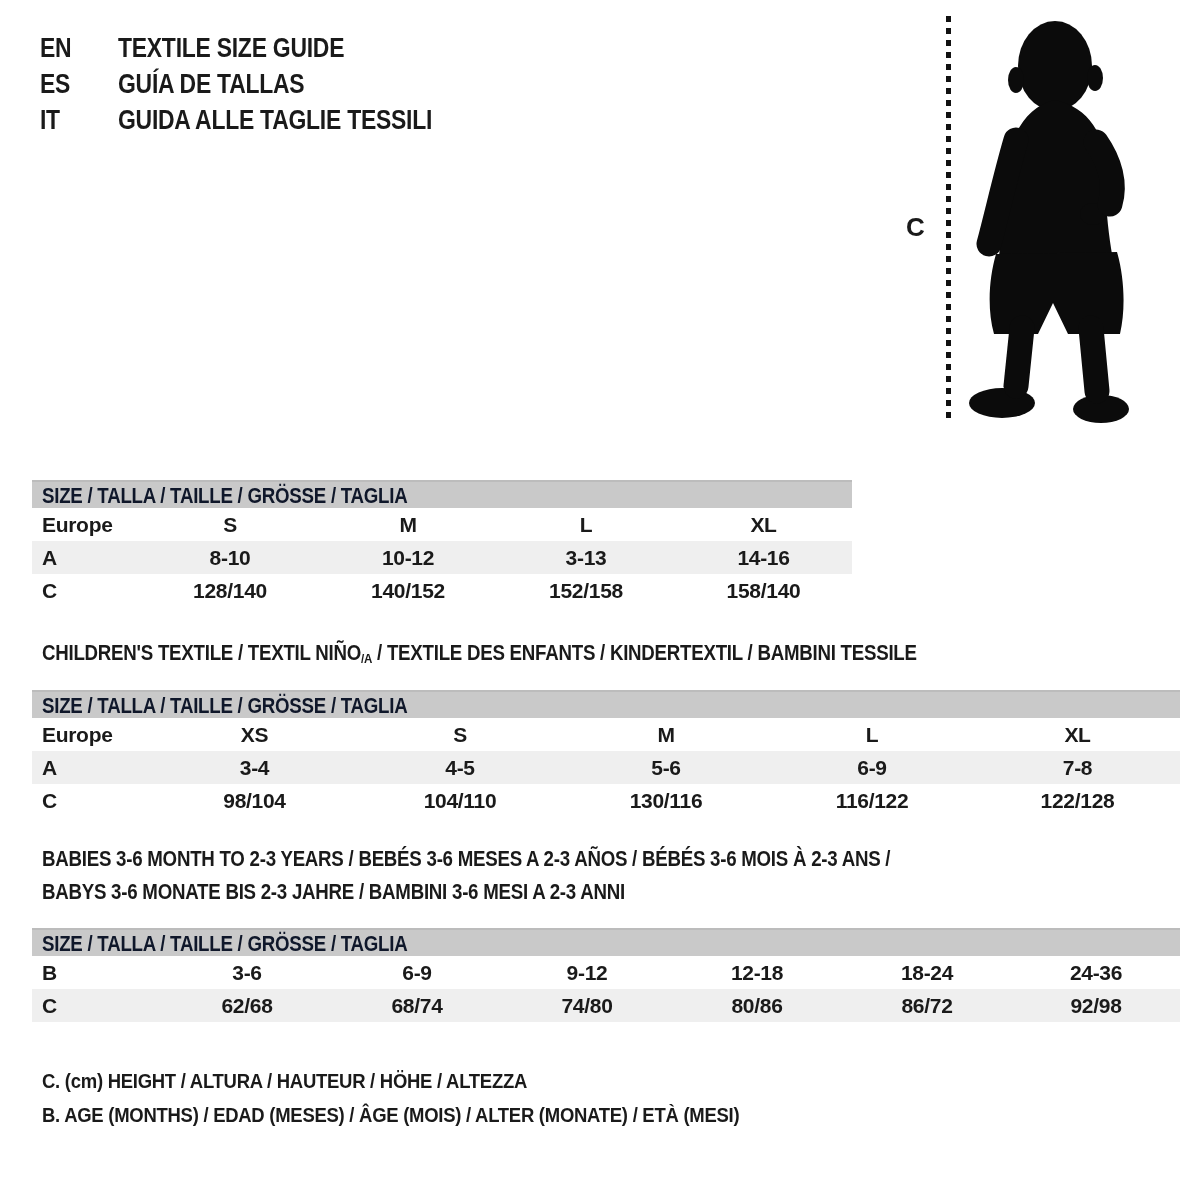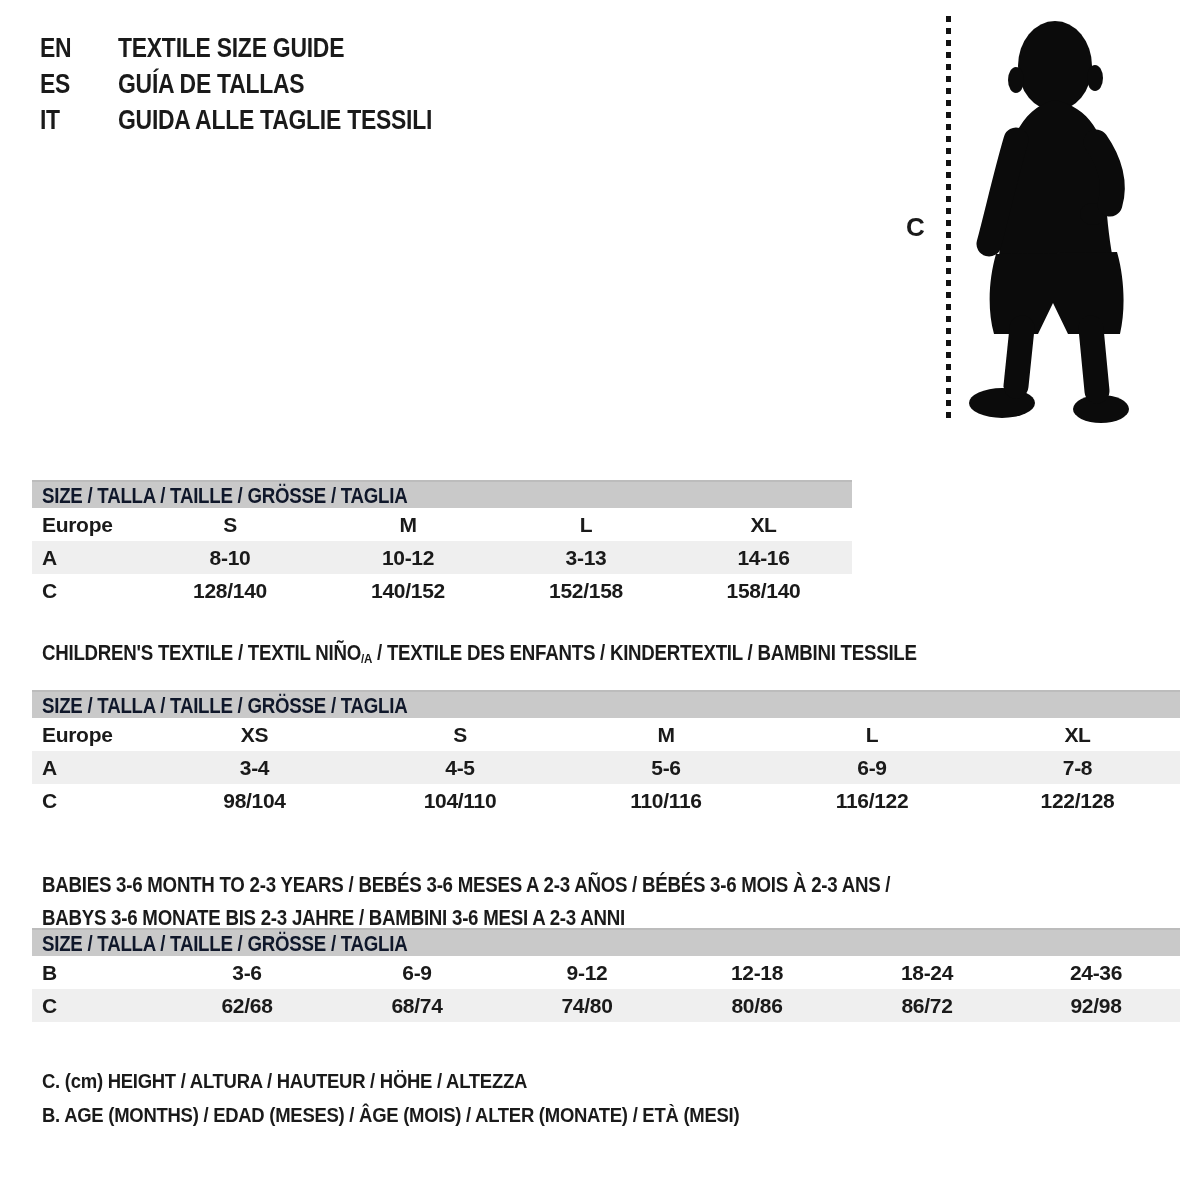--- a/index.html
+++ b/index.html
@@ -162,29 +162,29 @@
         <td>3-4</td>
         <td>4-5</td>
         <td>5-6</td>
         <td>6-9</td>
         <td>7-8</td>
       </tr>
       <tr>
         <td class="lab">C</td>
         <td>98/104</td>
         <td>104/110</td>
-        <td>110/116</td>
+        <td>130/116</td>
         <td>116/122</td>
         <td>122/128</td>
       </tr>
     </tbody>
       </table>
   </div>
 
-  <div class="sec-title two-line" style="top:868px">
+  <div class="sec-title two-line" style="top:842px">
     <span class="cond">BABIES 3-6 MONTH TO 2-3 YEARS / BEBÉS 3-6 MESES A 2-3 AÑOS / BÉBÉS 3-6 MOIS À 2-3 ANS /</span><br>
     <span class="cond">BABYS 3-6 MONATE BIS 2-3 JAHRE / BAMBINI 3-6 MESI A 2-3 ANNI</span>
   </div>
   <div class="tbl" style="top:928px; width:1148px">
     <div class="size-bar">
       <span class="cond">SIZE / TALLA / TAILLE / GRÖSSE / TAGLIA</span>
     </div>
     <table>
       <colgroup>
           <col style="width:130px">

